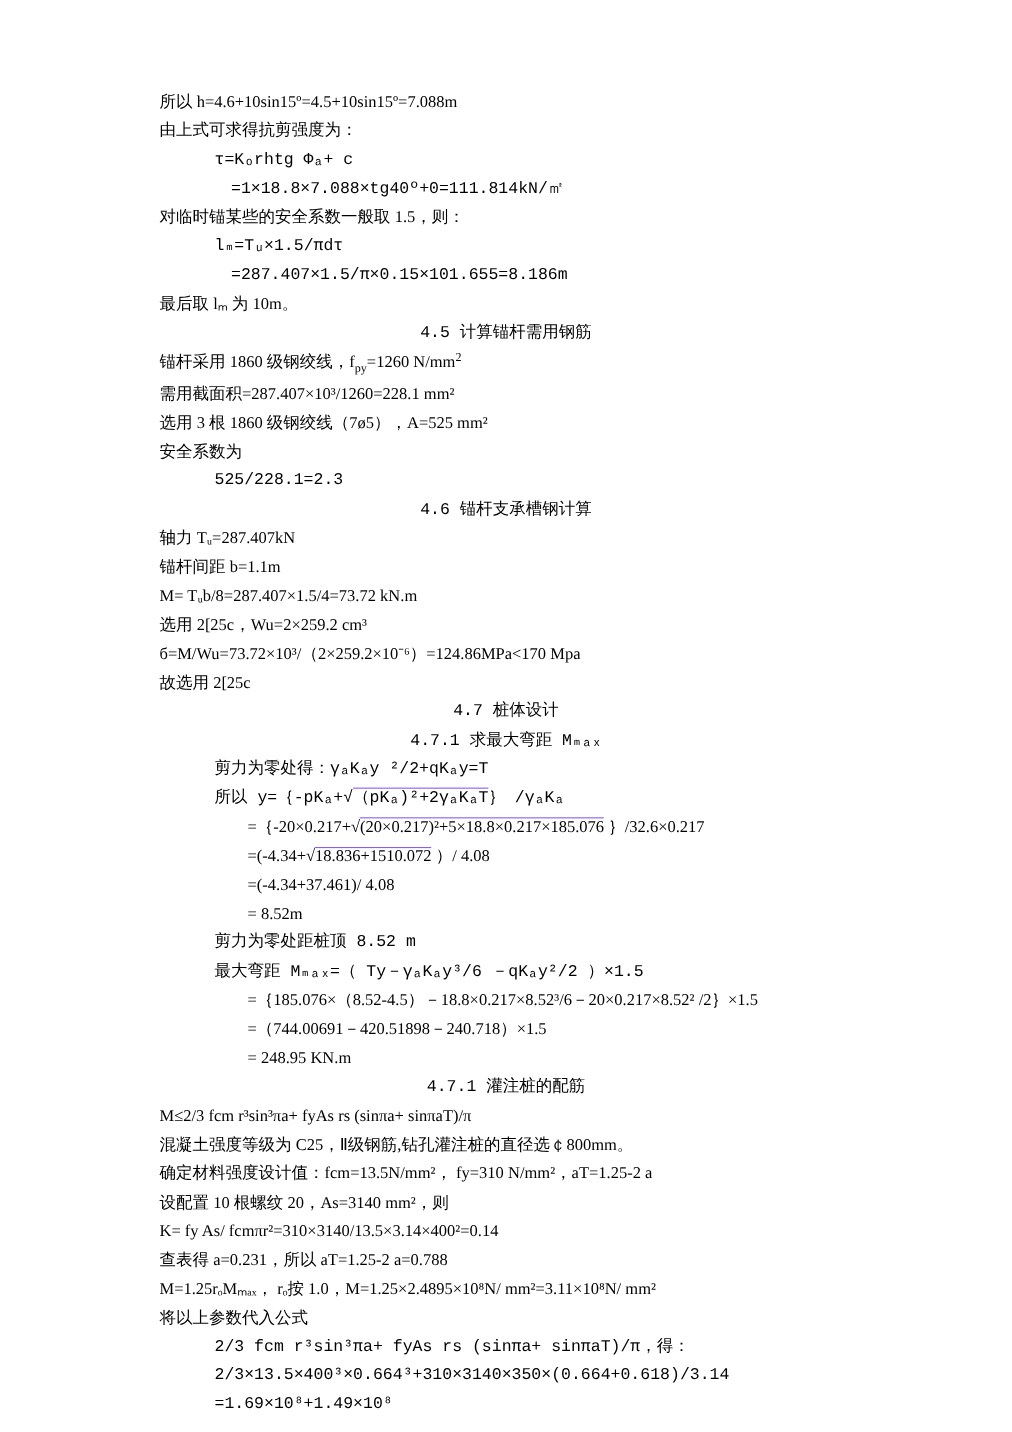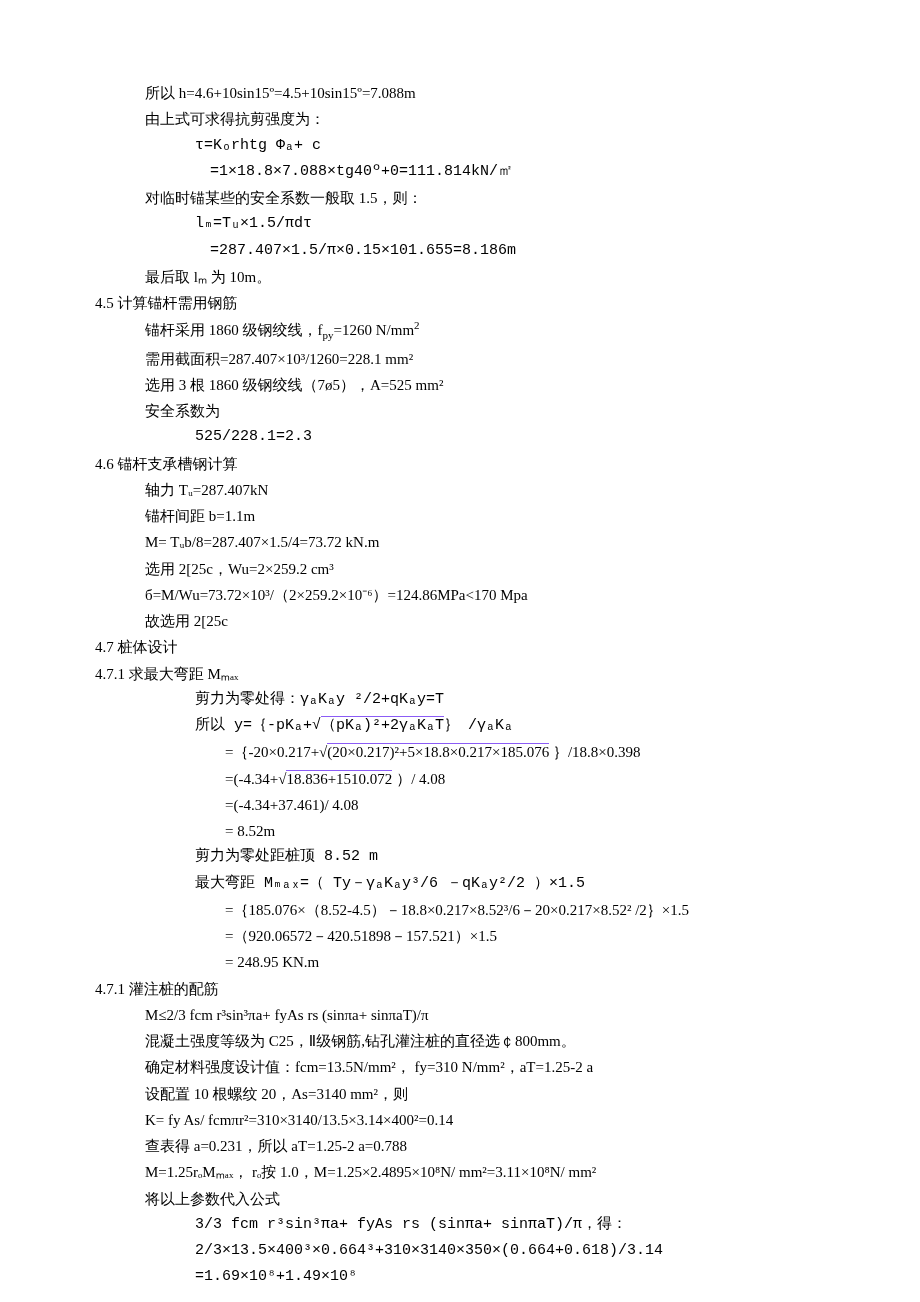--- a/index.html
+++ b/index.html
@@ -9,21 +9,21 @@
     color: #000;
     background: #fff;
     margin: 0;
     padding: 80px 95px 40px 95px;
     width: 920px;
     box-sizing: border-box;
   }
   .indent1 { padding-left: 50px; }
   .indent2 { padding-left: 100px; font-family: Liberation Mono, monospace; }
   .indent3 { padding-left: 130px; }
-  .h2 { font-family: Liberation Serif, serif; font-weight: normal; }
+  .h2 { font-family: Liberation Mono, monospace; font-weight: normal; text-align: center; }
   sub, sup { font-size: 11px; }
   .ovspan { border-top: 1px solid #8b5cf6; }
 </style>
 </head>
 <body>
 
 <div class="indent1">所以 h=4.6+10sin15º=4.5+10sin15º=7.088m</div>
 <div class="indent1">由上式可求得抗剪强度为：</div>
 <div class="indent2">τ=Kₒrhtg Φₐ+ c</div>
 <div class="indent2" style="padding-left:115px">=1×18.8×7.088×tg40º+0=111.814kN/㎡</div>
@@ -44,34 +44,34 @@
 <div class="indent1">锚杆间距 b=1.1m</div>
 <div class="indent1">M= Tᵤb/8=287.407×1.5/4=73.72 kN.m</div>
 <div class="indent1">选用 2[25c，Wu=2×259.2 cm³</div>
 <div class="indent1">б=M/Wu=73.72×10³/（2×259.2×10⁻⁶）=124.86MPa&lt;170 Mpa</div>
 <div class="indent1">故选用 2[25c</div>
 
 <div class="h2">4.7 桩体设计</div>
 <div class="h2">4.7.1 求最大弯距 Mₘₐₓ</div>
 <div class="indent2">剪力为零处得：γₐKₐy ²/2+qKₐy=T</div>
 <div class="indent2"><span>所以 y=｛-pKₐ+√</span><span class="ovspan">（pKₐ)²+2γₐKₐT</span><span>｝ /γₐKₐ</span></div>
-<div class="indent3"><span>=｛-20×0.217+√</span><span class="ovspan">(20×0.217)²+5×18.8×0.217×185.076</span><span> ｝/18.8×0.398</span></div>
+<div class="indent3"><span>=｛-20×0.217+√</span><span class="ovspan">(20×0.217)²+5×18.8×0.217×185.076</span><span> ｝/32.6×0.217</span></div>
 <div class="indent3"><span>=(-4.34+√</span><span class="ovspan">18.836+1510.072</span><span> ）/ 4.08</span></div>
 <div class="indent3">=(-4.34+37.461)/ 4.08</div>
 <div class="indent3">= 8.52m</div>
 <div class="indent2">剪力为零处距桩顶 8.52 m</div>
 <div class="indent2">最大弯距 Mₘₐₓ=（ Ty－γₐKₐy³/6 －qKₐy²/2 ）×1.5</div>
 <div class="indent3">=｛185.076×（8.52-4.5）－18.8×0.217×8.52³/6－20×0.217×8.52² /2｝×1.5</div>
-<div class="indent3">=（920.06572－420.51898－157.521）×1.5</div>
+<div class="indent3">=（744.00691－420.51898－240.718）×1.5</div>
 <div class="indent3">= 248.95 KN.m</div>
 
 <div class="h2">4.7.1 灌注桩的配筋</div>
 <div class="indent1">M≤2/3 fcm r³sin³πa+ fyAs rs (sinπa+ sinπaT)/π</div>
 <div class="indent1">混凝土强度等级为 C25，Ⅱ级钢筋,钻孔灌注桩的直径选￠800mm。</div>
 <div class="indent1">确定材料强度设计值：fcm=13.5N/mm²，  fy=310 N/mm²，aT=1.25-2 a</div>
 <div class="indent1">设配置 10 根螺纹 20，As=3140 mm²，则</div>
 <div class="indent1">K= fy As/ fcmπr²=310×3140/13.5×3.14×400²=0.14</div>
 <div class="indent1">查表得 a=0.231，所以 aT=1.25-2 a=0.788</div>
 <div class="indent1">M=1.25rₒMₘₐₓ， rₒ按 1.0，M=1.25×2.4895×10⁸N/ mm²=3.11×10⁸N/ mm²</div>
 <div class="indent1">将以上参数代入公式</div>
-<div class="indent2">3/3 fcm r³sin³πa+ fyAs rs (sinπa+ sinπaT)/π，得：</div>
+<div class="indent2">2/3 fcm r³sin³πa+ fyAs rs (sinπa+ sinπaT)/π，得：</div>
 <div class="indent2">2/3×13.5×400³×0.664³+310×3140×350×(0.664+0.618)/3.14</div>
 <div class="indent2">=1.69×10⁸+1.49×10⁸</div>
 
 </body></html>

